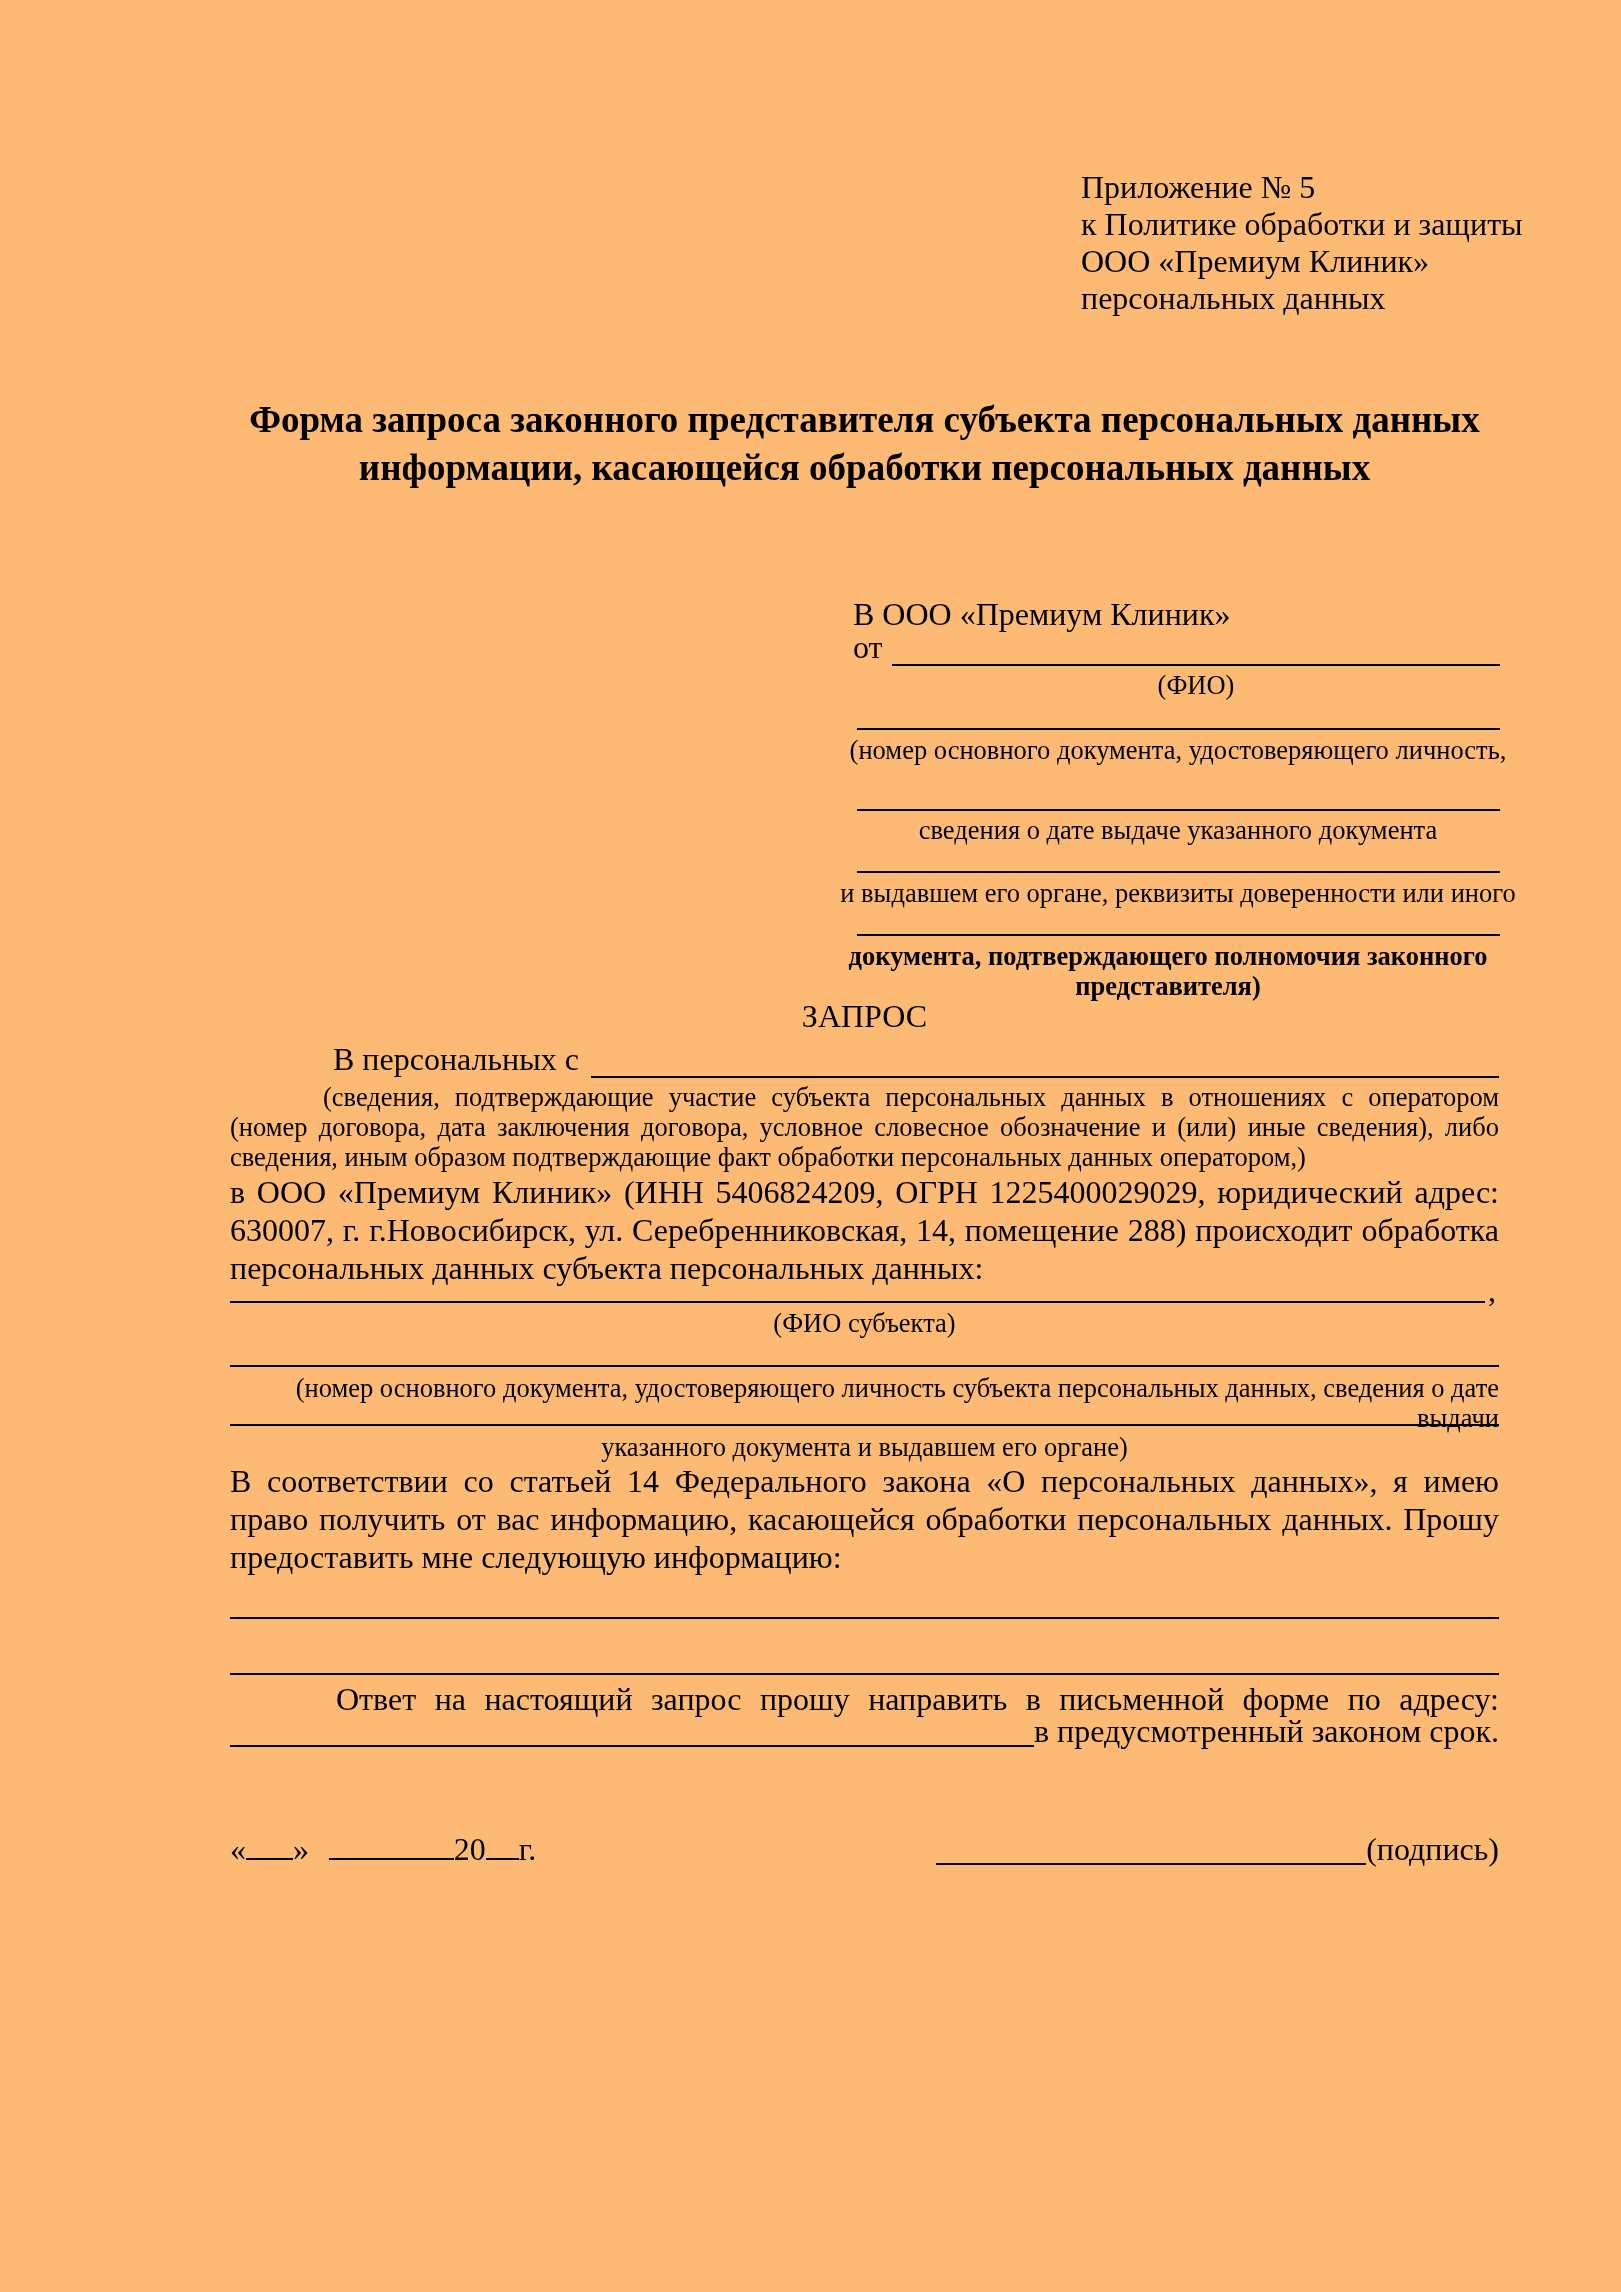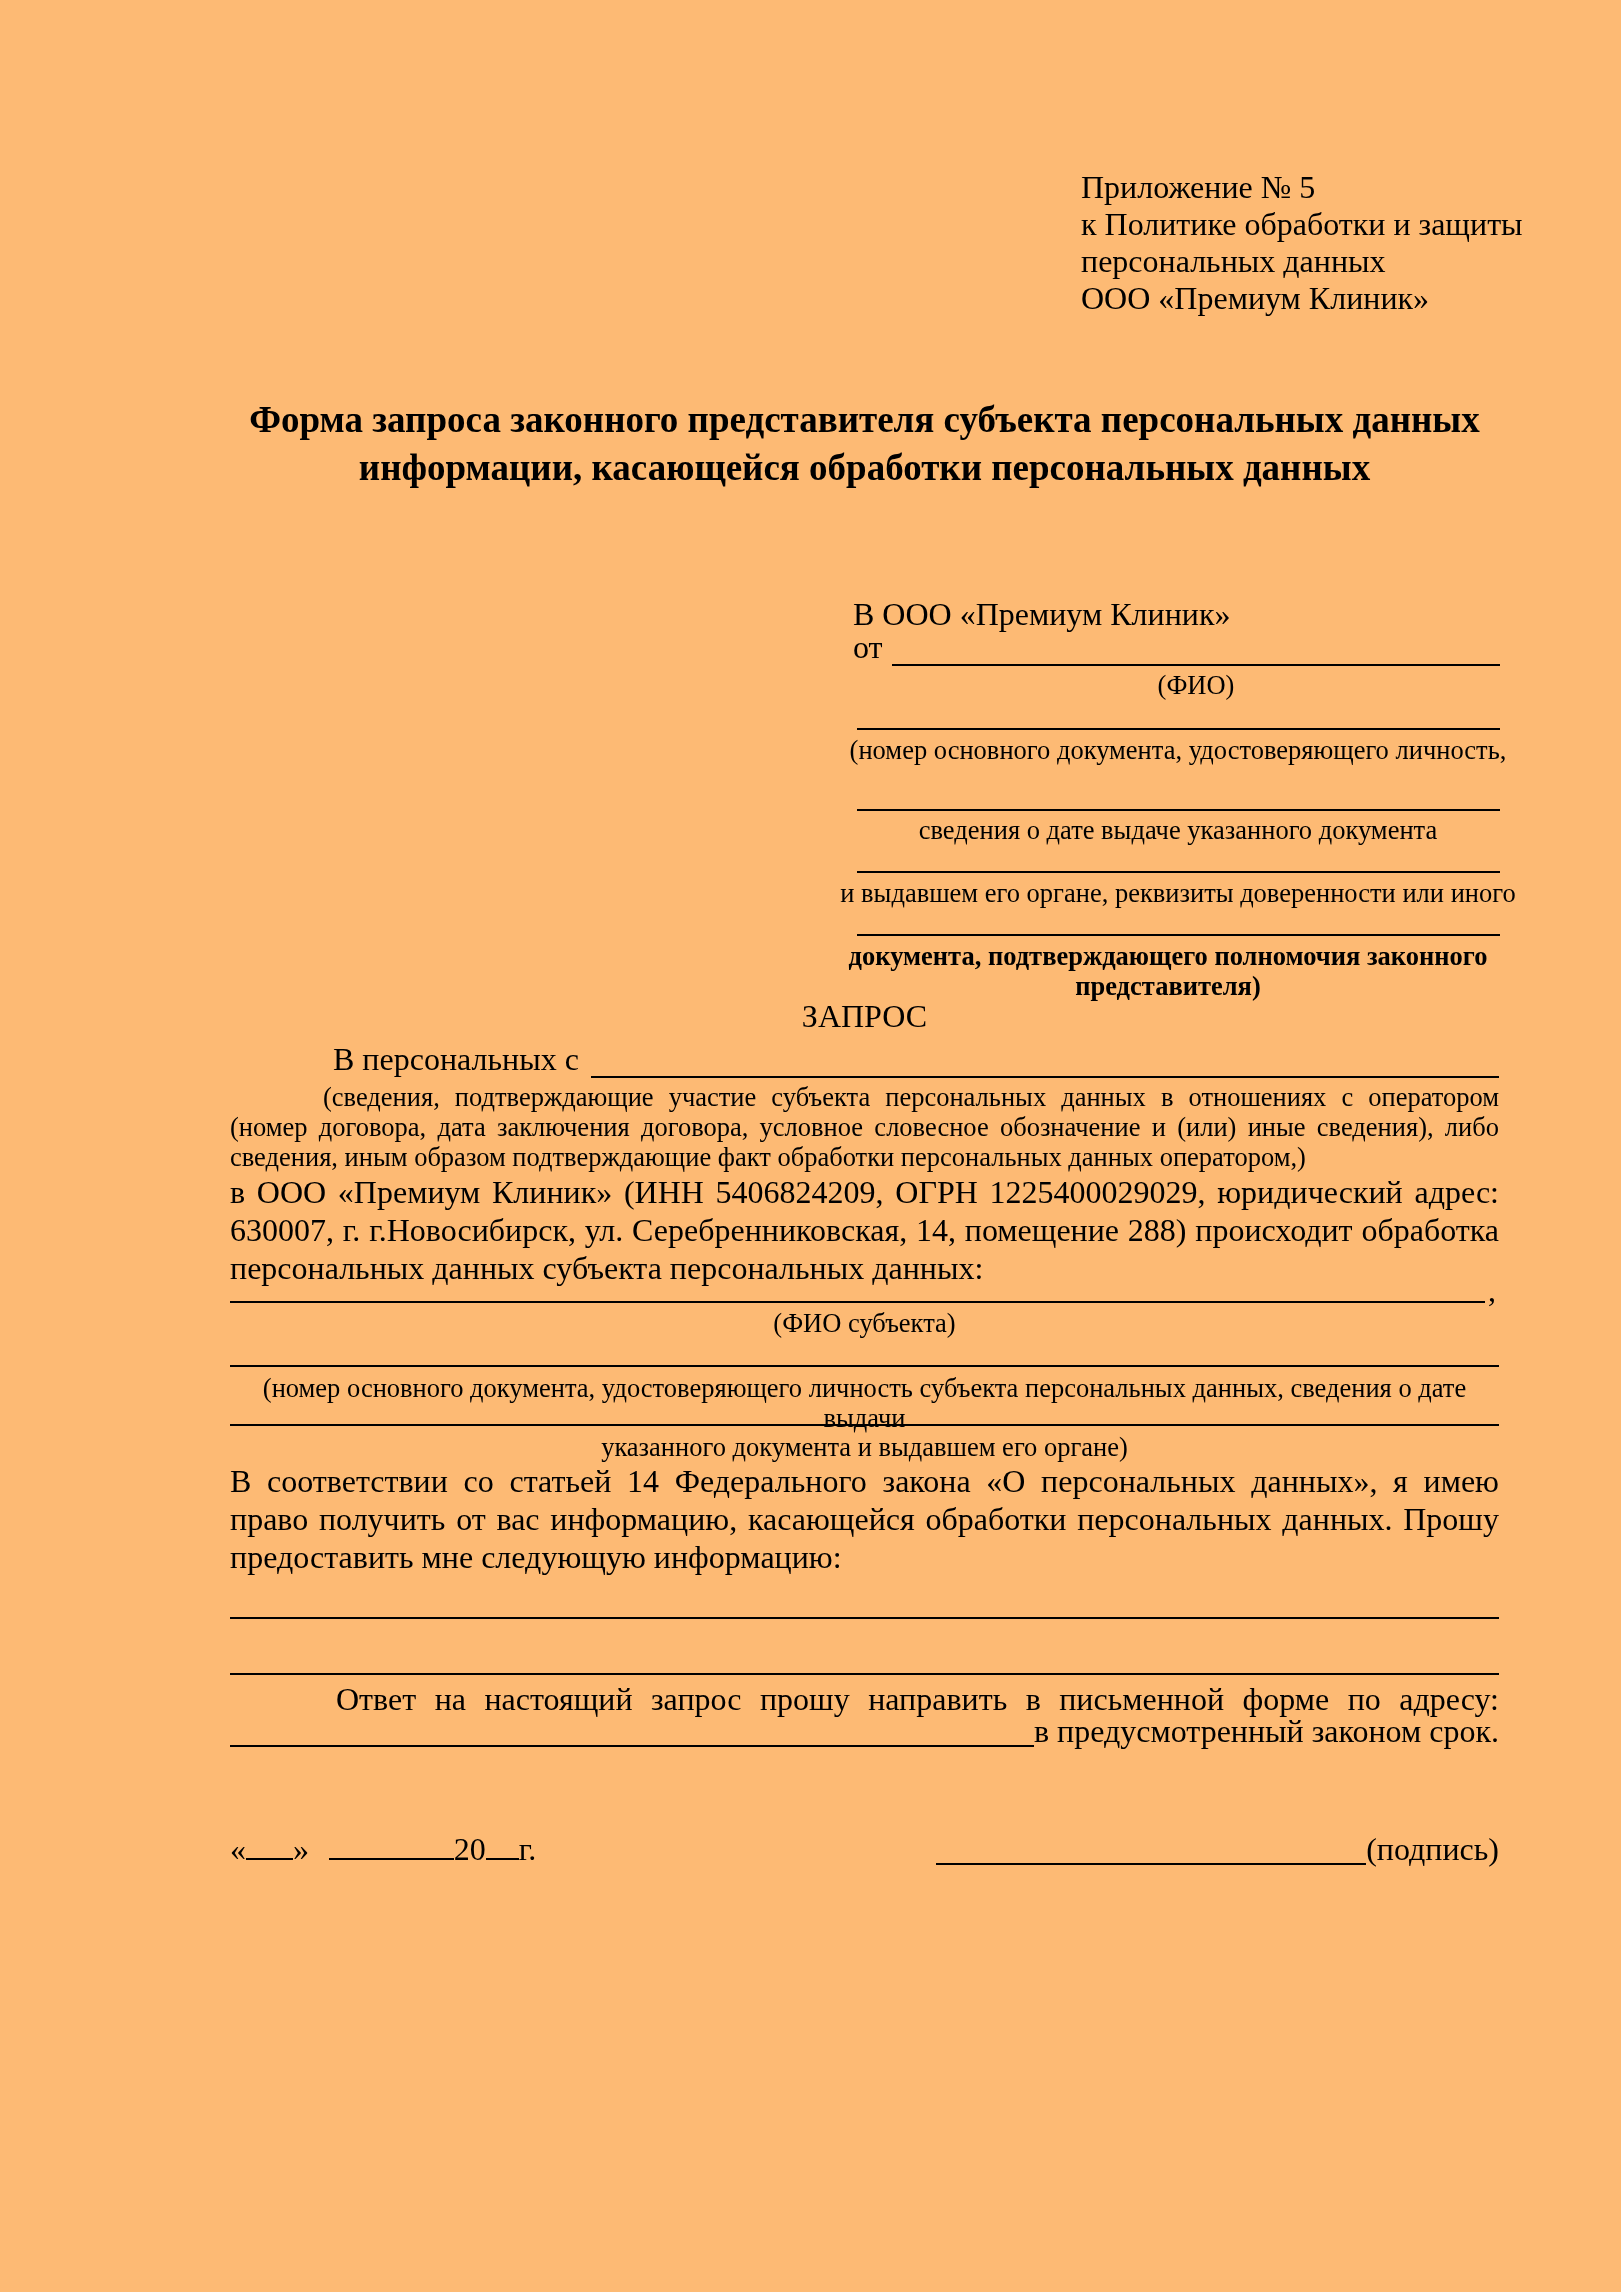--- a/index.html
+++ b/index.html
@@ -22,22 +22,22 @@
   .title{font-size:37px;line-height:48px;font-weight:bold;}
 </style>
 </head>
 <body>
 
 <div class="page">
 
   <div class="abs" style="left:1081px;top:169px;">
     <div>Приложение № 5</div>
     <div>к Политике обработки и защиты</div>
+    <div>ООО «Премиум Клиник»</div>
     <div>персональных данных</div>
-    <div>ООО «Премиум Клиник»</div>
   </div>
 
   <div class="abs center title" style="left:230px;top:396px;width:1269px;">
     <div>Форма запроса законного представителя субъекта персональных данных</div>
     <div>информации, касающейся обработки персональных данных</div>
   </div>
 
   <div class="abs" style="left:853px;top:596px;">В ООО «Премиум Клиник»</div>
 
   <div class="abs flexrow" style="left:853px;top:629px;width:647px;">
@@ -66,21 +66,21 @@
   </div>
   <div class="abs cap justify" style="left:230px;top:1082px;width:1269px;text-indent:93px;">(сведения, подтверждающие участие субъекта персональных данных в отношениях с оператором (номер договора, дата заключения договора, условное словесное обозначение и (или) иные сведения), либо сведения, иным образом подтверждающие факт обработки персональных данных оператором,)</div>
 
   <div class="abs justify" style="left:230px;top:1173px;width:1269px;line-height:38px;">в ООО «Премиум Клиник» (ИНН 5406824209, ОГРН 1225400029029, юридический адрес: 630007, г. г.Новосибирск, ул. Серебренниковская, 14, помещение 288) происходит обработка персональных данных субъекта персональных данных:</div>
 
   <div class="abs hr" style="left:230px;top:1301px;width:1255px;"></div>
   <div class="abs" style="left:1488px;top:1272px;">,</div>
   <div class="abs cap center" style="left:230px;top:1308px;width:1269px;">(ФИО субъекта)</div>
 
   <div class="abs hr" style="left:230px;top:1365px;width:1269px;"></div>
-  <div class="abs cap center" style="left:230px;top:1373px;width:1269px;">(номер основного документа, удостоверяющего личность субъекта персональных данных, сведения о дате выдачи</div>
+  <div class="abs cap center" style="left:230px;top:1373px;width:1269px;text-align:right;">(номер основного документа, удостоверяющего личность субъекта персональных данных, сведения о дате выдачи</div>
 
   <div class="abs hr" style="left:230px;top:1424px;width:1269px;"></div>
   <div class="abs cap center" style="left:230px;top:1432px;width:1269px;">указанного документа и выдавшем его органе)</div>
 
   <div class="abs justify" style="left:230px;top:1462px;width:1269px;line-height:38px;">В соответствии со статьей 14 Федерального закона «О персональных данных», я имею право получить от вас информацию, касающейся обработки персональных данных. Прошу предоставить мне следующую информацию:</div>
 
   <div class="abs hr" style="left:230px;top:1617px;width:1269px;"></div>
   <div class="abs hr" style="left:230px;top:1673px;width:1269px;"></div>
 
   <div class="abs justify" style="left:230px;top:1680px;width:1269px;line-height:38px;text-align-last:justify;text-indent:106px;">Ответ на настоящий запрос прошу направить в письменной форме по адресу:</div>

